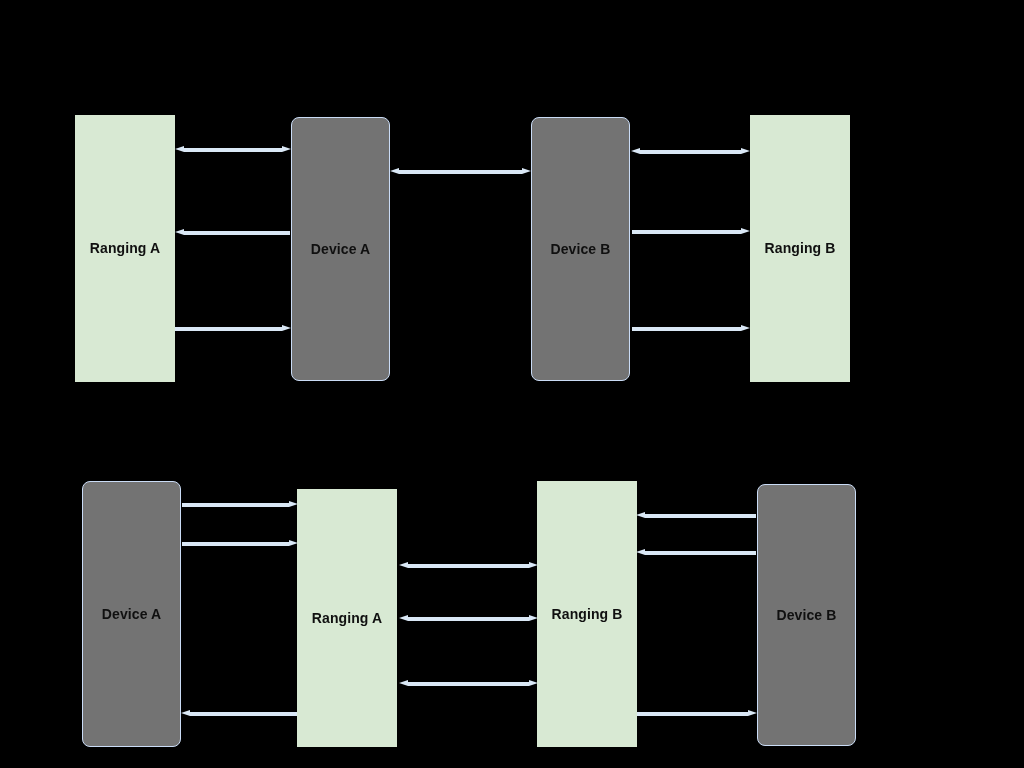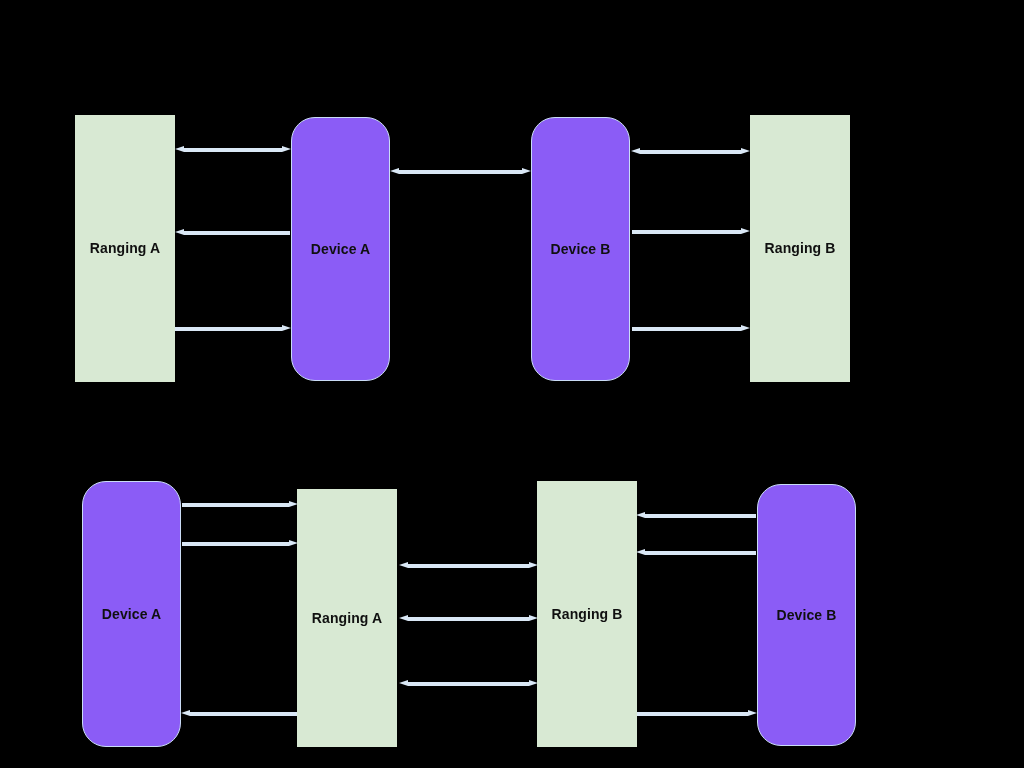--- a/index.html
+++ b/index.html
@@ -36,23 +36,23 @@
     line-height: 1.2;
     text-align: center;
     user-select: none;
   }
   .node.green {
     background: #d8e9d3;
     border: 1px solid #d8e9d3;
     border-radius: 0;
   }
   .node.blue {
-    background: #8b5cf6;
+    background: #737373;
     border: 1px solid #cadcf6;
-    border-radius: 24px;
+    border-radius: 8px;
   }
 
   
   .arrow {
     position: absolute;
     height: 7px;
   }
   .arrow .shaft {
     position: absolute;
     left: 0;

